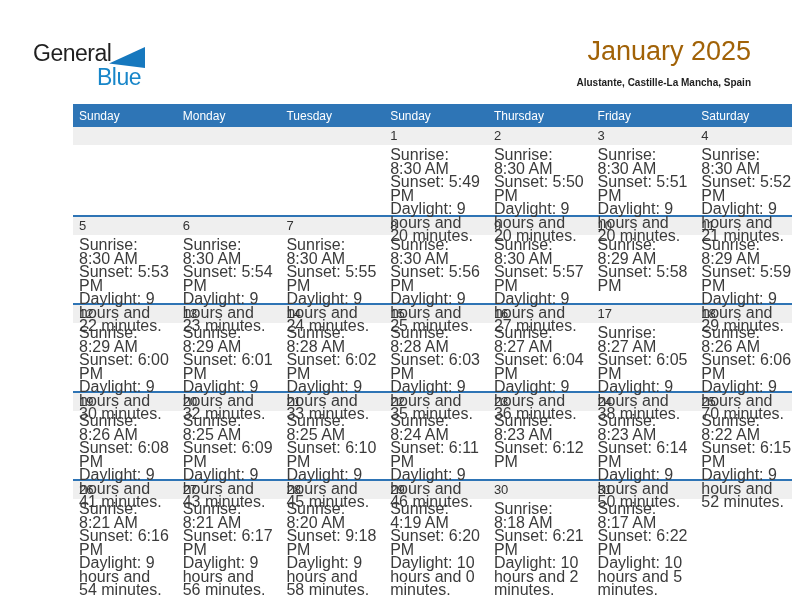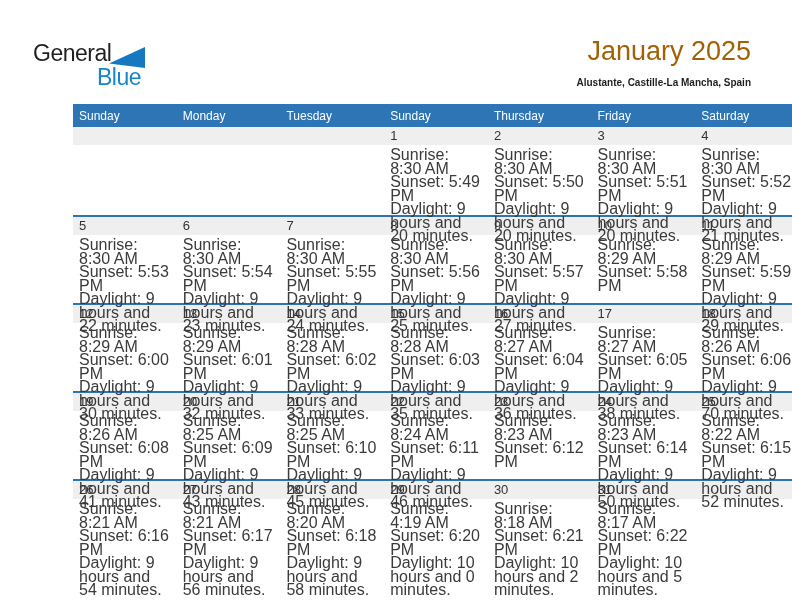--- a/index.html
+++ b/index.html
@@ -250,21 +250,21 @@
             <span class="line">Sunset: 6:16 PM</span>
             <span class="line">Daylight: 9 hours and 54 minutes.</span>
           </div>
           <div class="cell">
             <span class="line">Sunrise: 8:21 AM</span>
             <span class="line">Sunset: 6:17 PM</span>
             <span class="line">Daylight: 9 hours and 56 minutes.</span>
           </div>
           <div class="cell">
             <span class="line">Sunrise: 8:20 AM</span>
-            <span class="line">Sunset: 6:18 PM</span>
+            <span class="line">Sunset: 9:18 PM</span>
             <span class="line">Daylight: 9 hours and 58 minutes.</span>
           </div>
           <div class="cell">
             <span class="line">Sunrise: 4:19 AM</span>
             <span class="line">Sunset: 6:20 PM</span>
             <span class="line">Daylight: 10 hours and 0 minutes.</span>
           </div>
           <div class="cell">
             <span class="line">Sunrise: 8:18 AM</span>
             <span class="line">Sunset: 6:21 PM</span>

